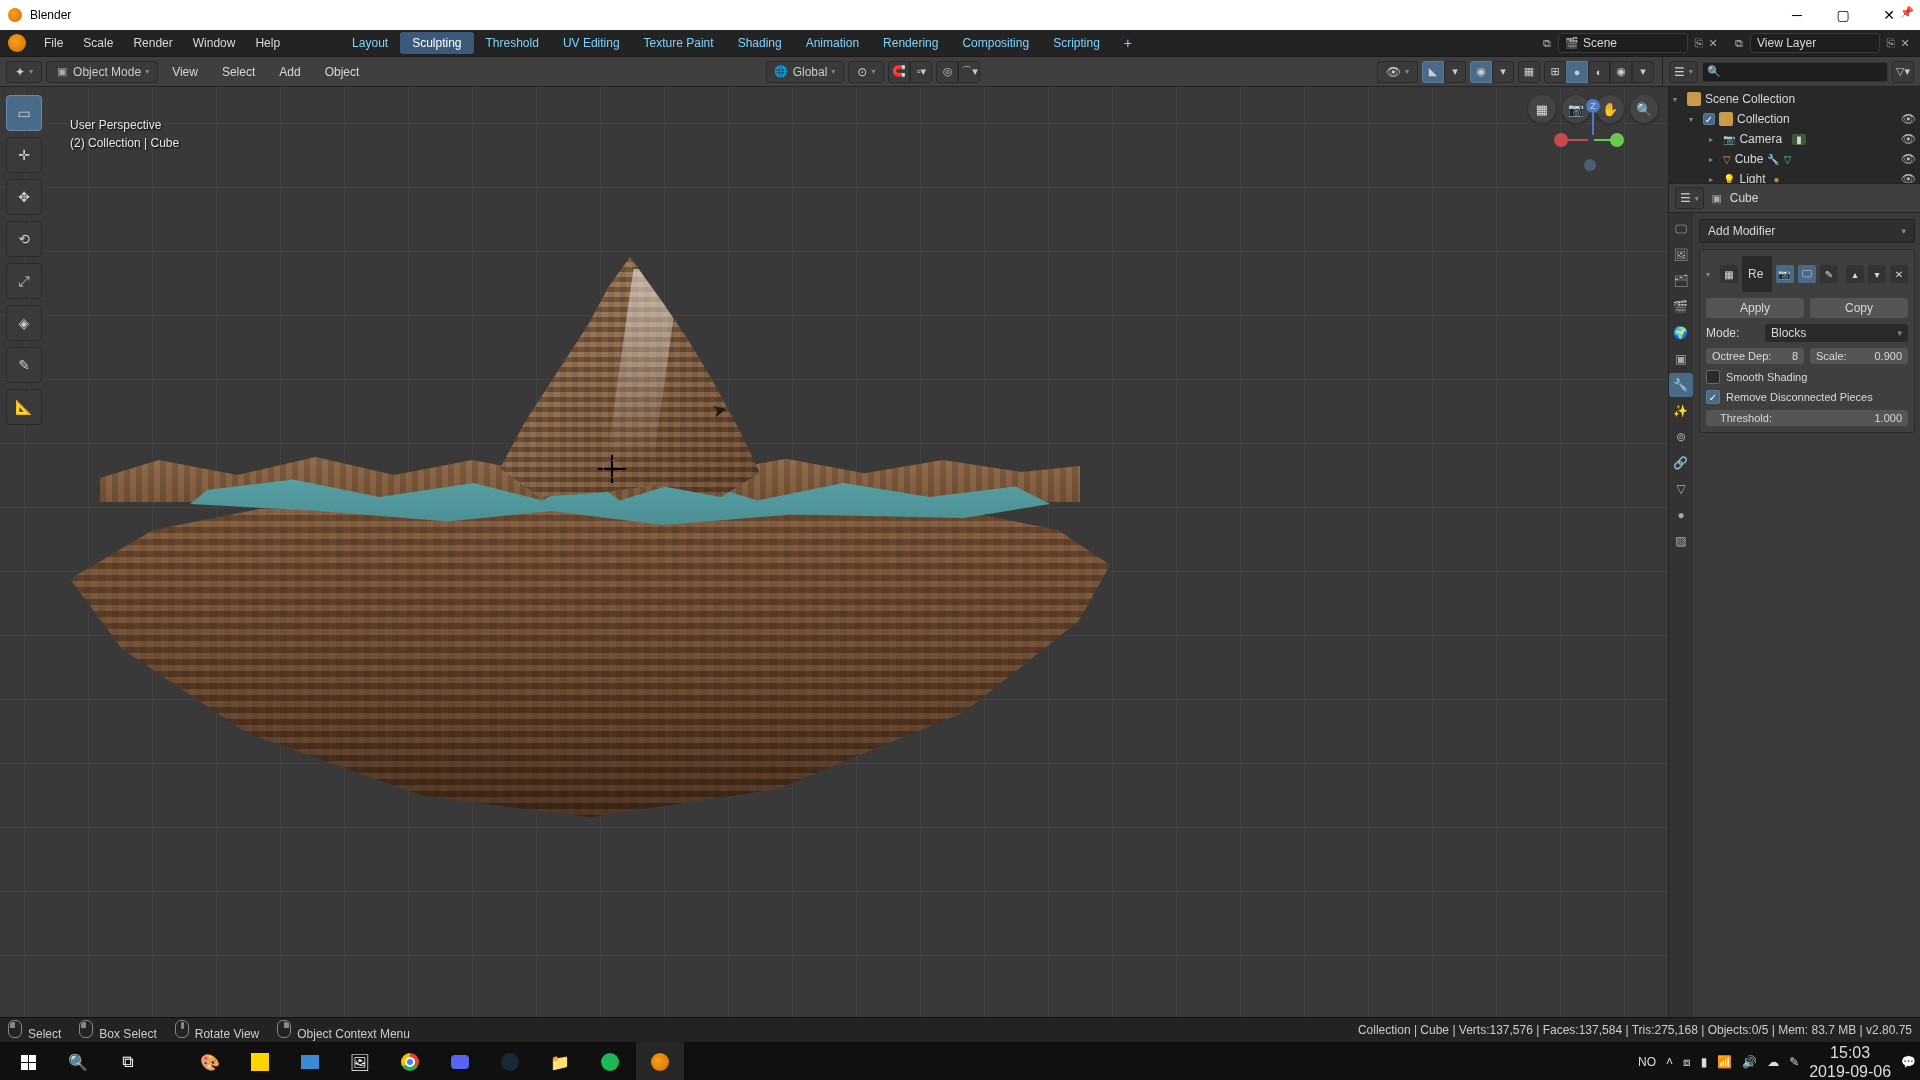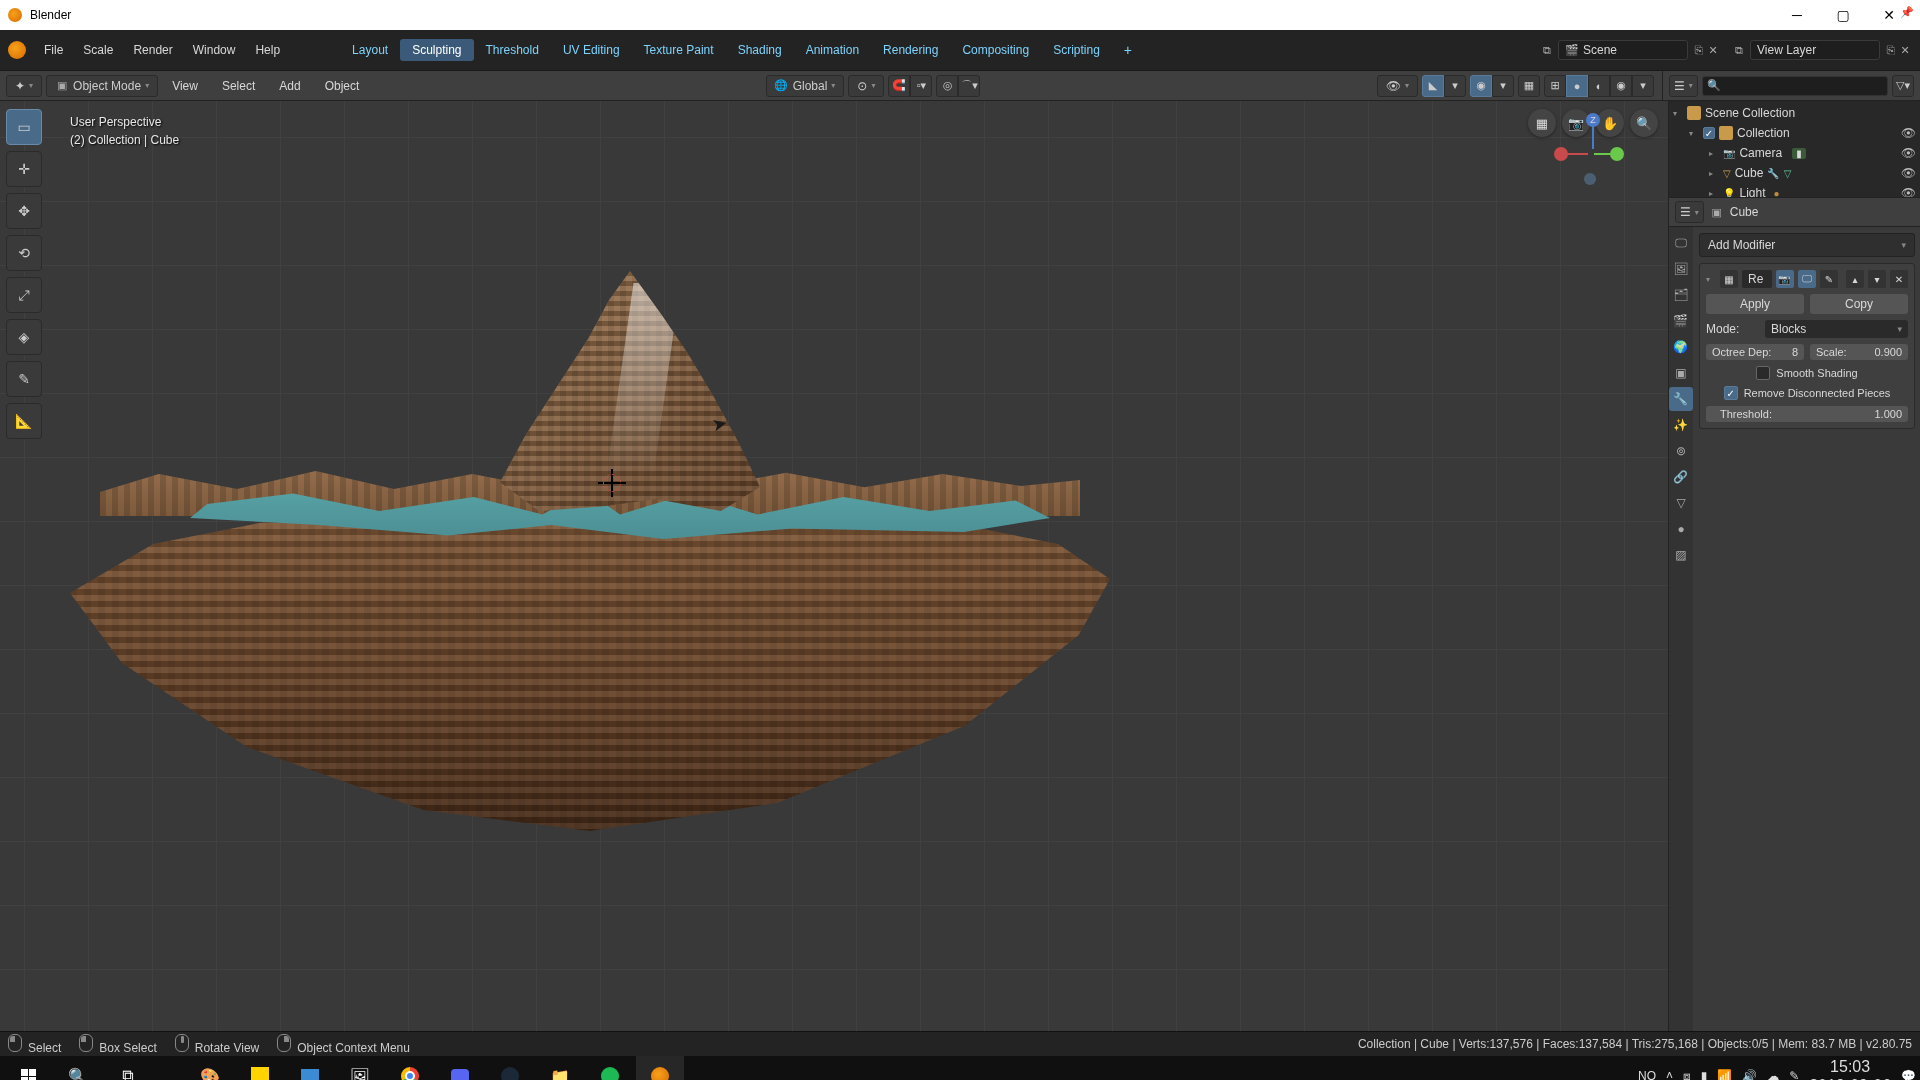--- a/index.html
+++ b/index.html
@@ -4,21 +4,21 @@
 <style>
 * { margin: 0; padding: 0; box-sizing: border-box; font-family: -apple-system, "Segoe UI", sans-serif; user-select: none; }
 body { width: 1920px; height: 1080px; background: #232323; overflow: hidden; font-size: 12px; color: #d8d8d8; }
 
 
 .titlebar { height: 30px; background: #fff; display: flex; align-items: center; padding: 0 8px; color: #000; }
 .titlebar .spacer { flex: 1; }
 .win-btn { width: 46px; height: 30px; display: flex; align-items: center; justify-content: center; font-size: 14px; }
 
 
-.menubar { height: 41px; background: #232323; display: flex; align-items: center; padding: 0 8px; border-bottom: 1px solid #1a1a1a; }
+.menubar { height: 27px; background: #232323; display: flex; align-items: center; padding: 0 8px; border-bottom: 1px solid #1a1a1a; }
 .menubar .logo { width: 18px; height: 18px; background: radial-gradient(circle at 40% 40%, #f7a11a, #d76a00); border-radius: 50%; margin-right: 8px; }
 .menu-item { padding: 3px 10px; color: #d8d8d8; cursor: pointer; }
 .menubar .spacer1 { width: 50px; }
 .workspace { padding: 4px 12px; color: #7dd3fc; border-radius: 3px; }
 .workspace.active { background: #3b5a7a; color: #fff; }
 .workspace.plus { font-size: 14px; }
 .menubar .spacer2 { flex: 1; }
 .scene-field { display: flex; align-items: center; gap: 4px; background: #1e1e1e; border: 1px solid #3a3a3a; border-radius: 3px; padding: 2px 6px; margin: 0 4px; height: 20px; min-width: 130px; }
 .ic { width: 14px; height: 14px; display: inline-flex; align-items:center; justify-content:center; font-size:11px; color:#aaa; }
 
@@ -38,21 +38,21 @@
 .main { display:flex; height: calc(100% - 30px - 25px - 30px - 25px - 40px); }
 .viewport-area { flex:1; position:relative; background:#393939;
   background-image: linear-gradient(rgba(80,80,80,.35) 1px, transparent 1px),
                     linear-gradient(90deg, rgba(80,80,80,.35) 1px, transparent 1px);
   background-size: 64px 64px; background-position: 0 420px, 600px 0;
   overflow:hidden;
 }
 .left-toolbar { position:absolute; left:6px; top:8px; display:flex; flex-direction:column; gap:6px; }
 .tool { width:36px; height:36px; background:#3a3a3a; border:1px solid #2a2a2a; border-radius:4px; display:flex; align-items:center; justify-content:center; color:#ccc; font-size:14px; }
 .tool.active { background:#4a6a8a; border:1px solid #6a8aaa; }
-.overlay-text { position:absolute; left:70px; top:12px; color:#e8e8e8; text-shadow:1px 1px 2px #000; line-height:1.5; }
+.overlay-text { position:absolute; left:70px; top:29px; color:#e8e8e8; text-shadow:1px 1px 2px #000; line-height:1.5; }
 .nav-widgets { position:absolute; right:10px; top:8px; display:flex; gap:6px; }
 .nav-btn { width:28px; height:28px; background:#444; border-radius:50%; display:flex; align-items:center; justify-content:center; font-size:13px; color:#ddd; box-shadow: 0 1px 3px rgba(0,0,0,.4); }
 .gizmo { position:absolute; right:40px; top:12px; width:80px; height:80px; }
 .gizmo .axis-z { position:absolute; left:38px; top:0; width:14px; height:14px; background:#4a7ac8; border-radius:50%; font-size:9px; text-align:center; line-height:14px; }
 .gizmo .axis-x { position:absolute; left:6px; top:34px; width:14px; height:14px; background:#c84a4a; border-radius:50%; }
 .gizmo .axis-y { position:absolute; left:62px; top:34px; width:14px; height:14px; background:#6ac84a; border-radius:50%; }
 .gizmo .axis-neg { position:absolute; left:36px; top:60px; width:12px; height:12px; background:#5a7a9a; border-radius:50%; opacity:.6; }
 .gizmo .line { position:absolute; left:44px; top:12px; width:2px; height:24px; background:#4a7ac8; }
 .gizmo .lineh1 { position:absolute; left:18px; top:40px; width:22px; height:2px; background:#c84a4a; }
 .gizmo .lineh2 { position:absolute; left:46px; top:40px; width:20px; height:2px; background:#6ac84a; }
@@ -125,29 +125,29 @@
 .prop-body { flex:1; display:flex; background:#3a3a3a; }
 .prop-tabs { width:28px; background:#333; display:flex; flex-direction:column; padding:4px 0; align-items:center; gap:2px; }
 .ptab { width:24px; height:24px; display:flex; align-items:center; justify-content:center; font-size:12px; color:#aaa; border-radius:3px; }
 .ptab.active { background:#4a6a8a; color:#fff; }
 .prop-content { flex:1; padding:6px; display:flex; flex-direction:column; gap:6px; }
 .add-mod { background:#2f2f2f; border:1px solid #222; border-radius:3px; padding:4px 8px; display:flex; justify-content:space-between; align-items:center; }
 .mod-panel { background:#3f3f3f; border:1px solid #2a2a2a; border-radius:3px; padding:6px; display:flex; flex-direction:column; gap:6px; }
 .mod-hdr { display:flex; align-items:center; gap:4px; }
 .mod-hdr .mini { width:18px; height:18px; background:#333; border-radius:2px; display:flex; align-items:center; justify-content:center; font-size:10px; }
 .mod-hdr .mini.on { background:#4a6a8a; }
-.mod-hdr .txt { background:#2a2a2a; padding:2px 6px; min-width:30px; border-radius:2px; }
+.mod-hdr .txt { background:#2a2a2a; padding:11px 6px; min-width:30px; border-radius:2px; }
 .btn-row { display:flex; gap:6px; }
 .btn-row .pbtn { flex:1; background:#555; border-radius:3px; text-align:center; padding:3px 0; }
 .num-field { background:#555; border-radius:3px; padding:2px 6px; display:flex; justify-content:space-between; font-size:11px; }
 .fld-row { display:flex; gap:6px; }
 .fld-row > * { flex:1;align-items:center; }
 .label-row { display:flex; gap:11px; align-items:center; }
 .drop { background:#2a2a2a; border-radius:3px; padding:2px 6px; flex:1; display:flex; justify-content:space-between; align-items:center; }
-.chk-row { display:flex; align-items:center; gap:6px; font-size:11px;justify-content:center; }
+.chk-row { display:flex; align-items:center; gap:6px; font-size:11px; }
 .chk { width:14px; height:14px; border:1px solid #666; background:#2a2a2a; border-radius:2px; display:inline-flex; align-items:center; justify-content:center; font-size:10px; }
 .chk.on { background:#4a6a8a; border-color:#5a7a9a; color:#fff; }
 
 
 .statusbar { height:25px; background:#232323; border-top:1px solid #111; display:flex; align-items:center; padding:0 8px; gap:18px; font-size:12px; color:#ccc; }
 .statusbar .flx { flex:1; }
 .mouse-ic { width:14px; height:18px; border:1px solid #888; border-radius:6px; display:inline-block; margin-right:6px; position:relative; }
 .mouse-ic.l::before{content:"";position:absolute;left:1px;top:1px;width:5px;height:6px;background:#888;border-radius:3px 0 0 0;}
 .mouse-ic.m::before{content:"";position:absolute;left:5px;top:1px;width:3px;height:7px;background:#888;border-radius:1px;}
 .mouse-ic.r::before{content:"";position:absolute;right:1px;top:1px;width:5px;height:6px;background:#888;border-radius:0 3px 0 0;}

